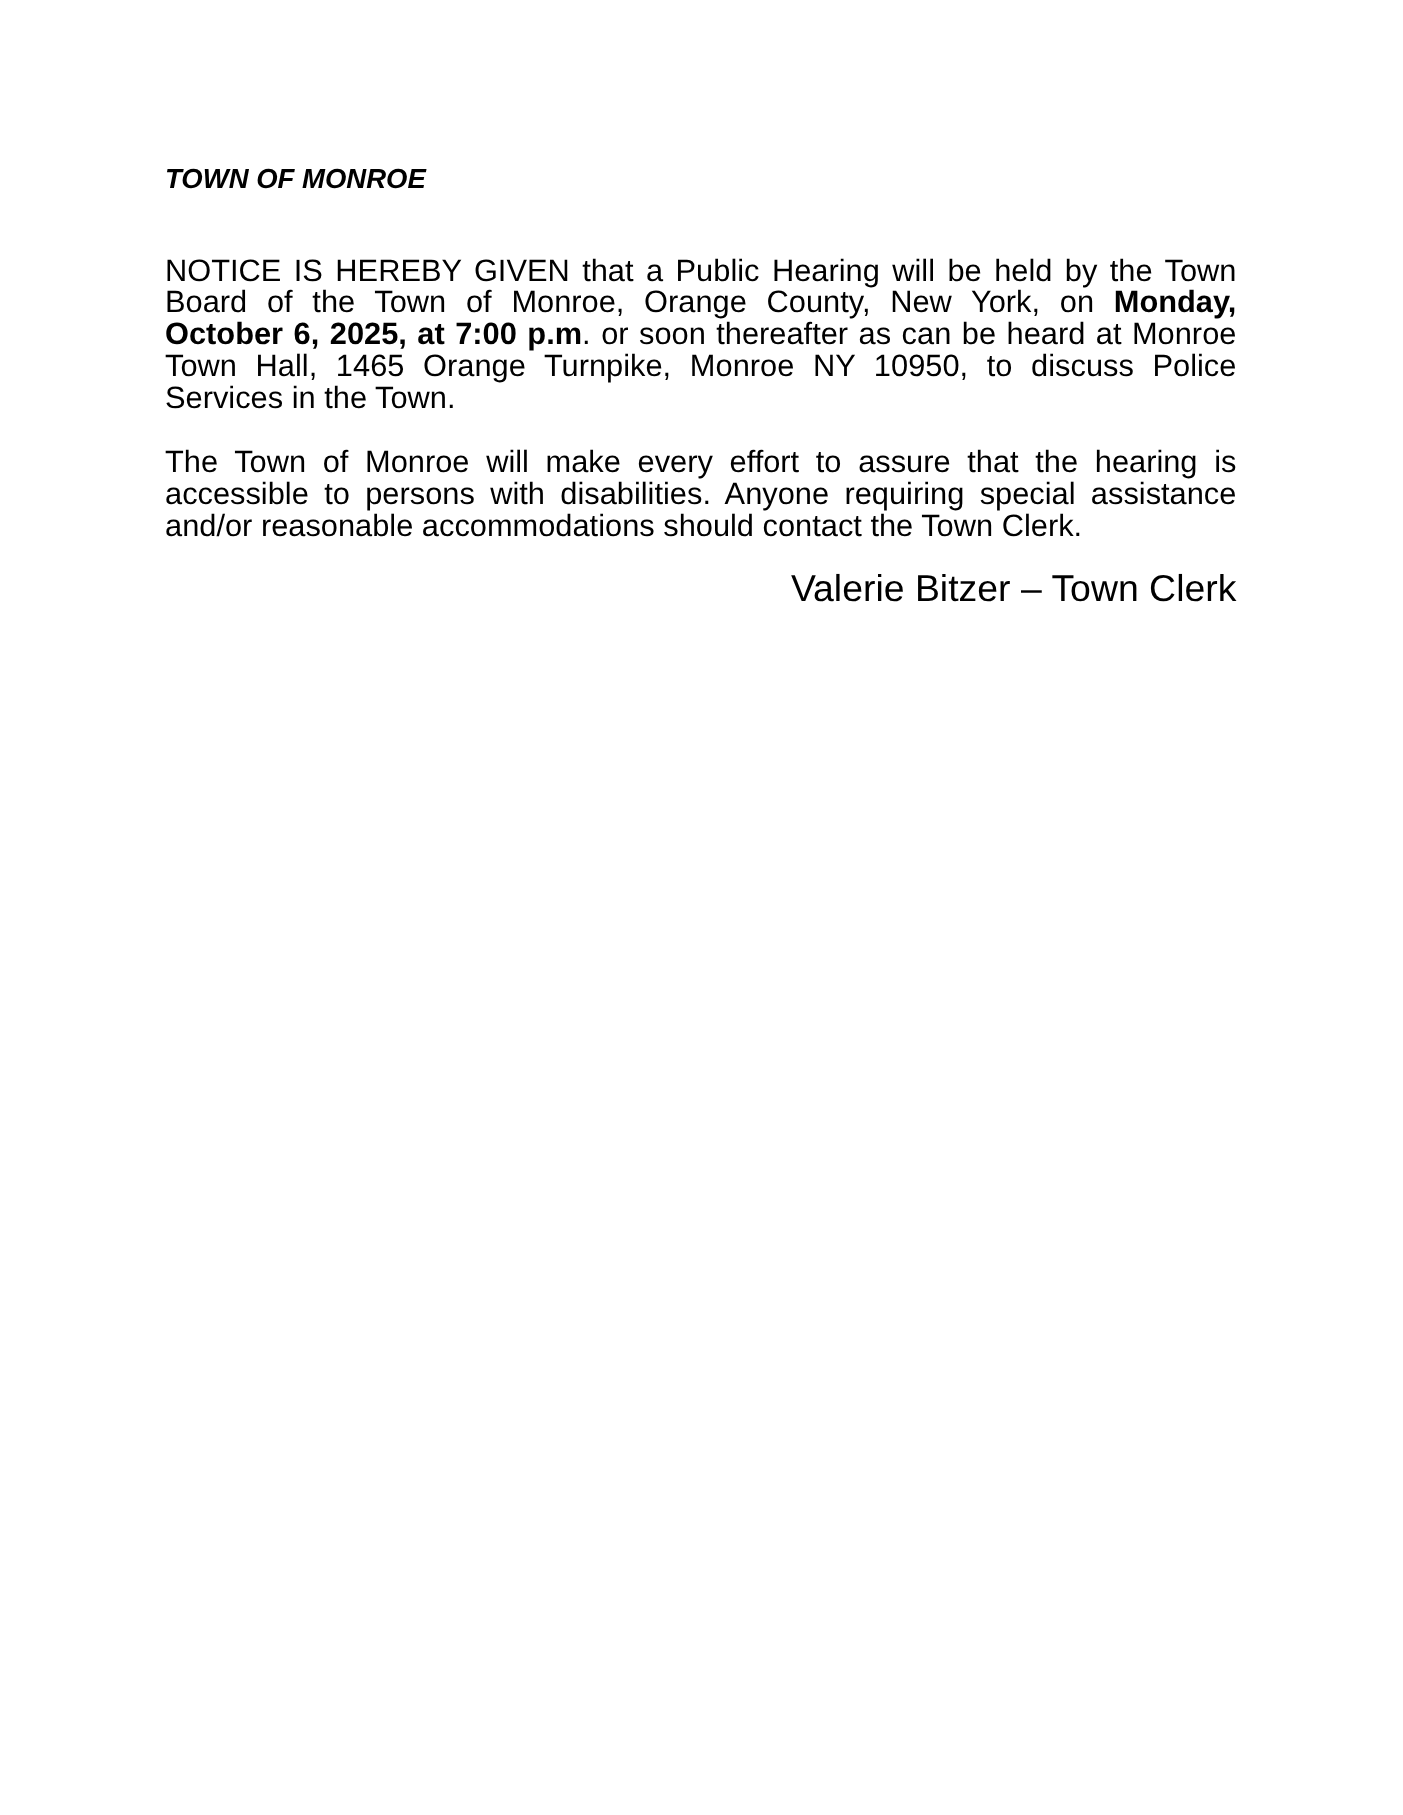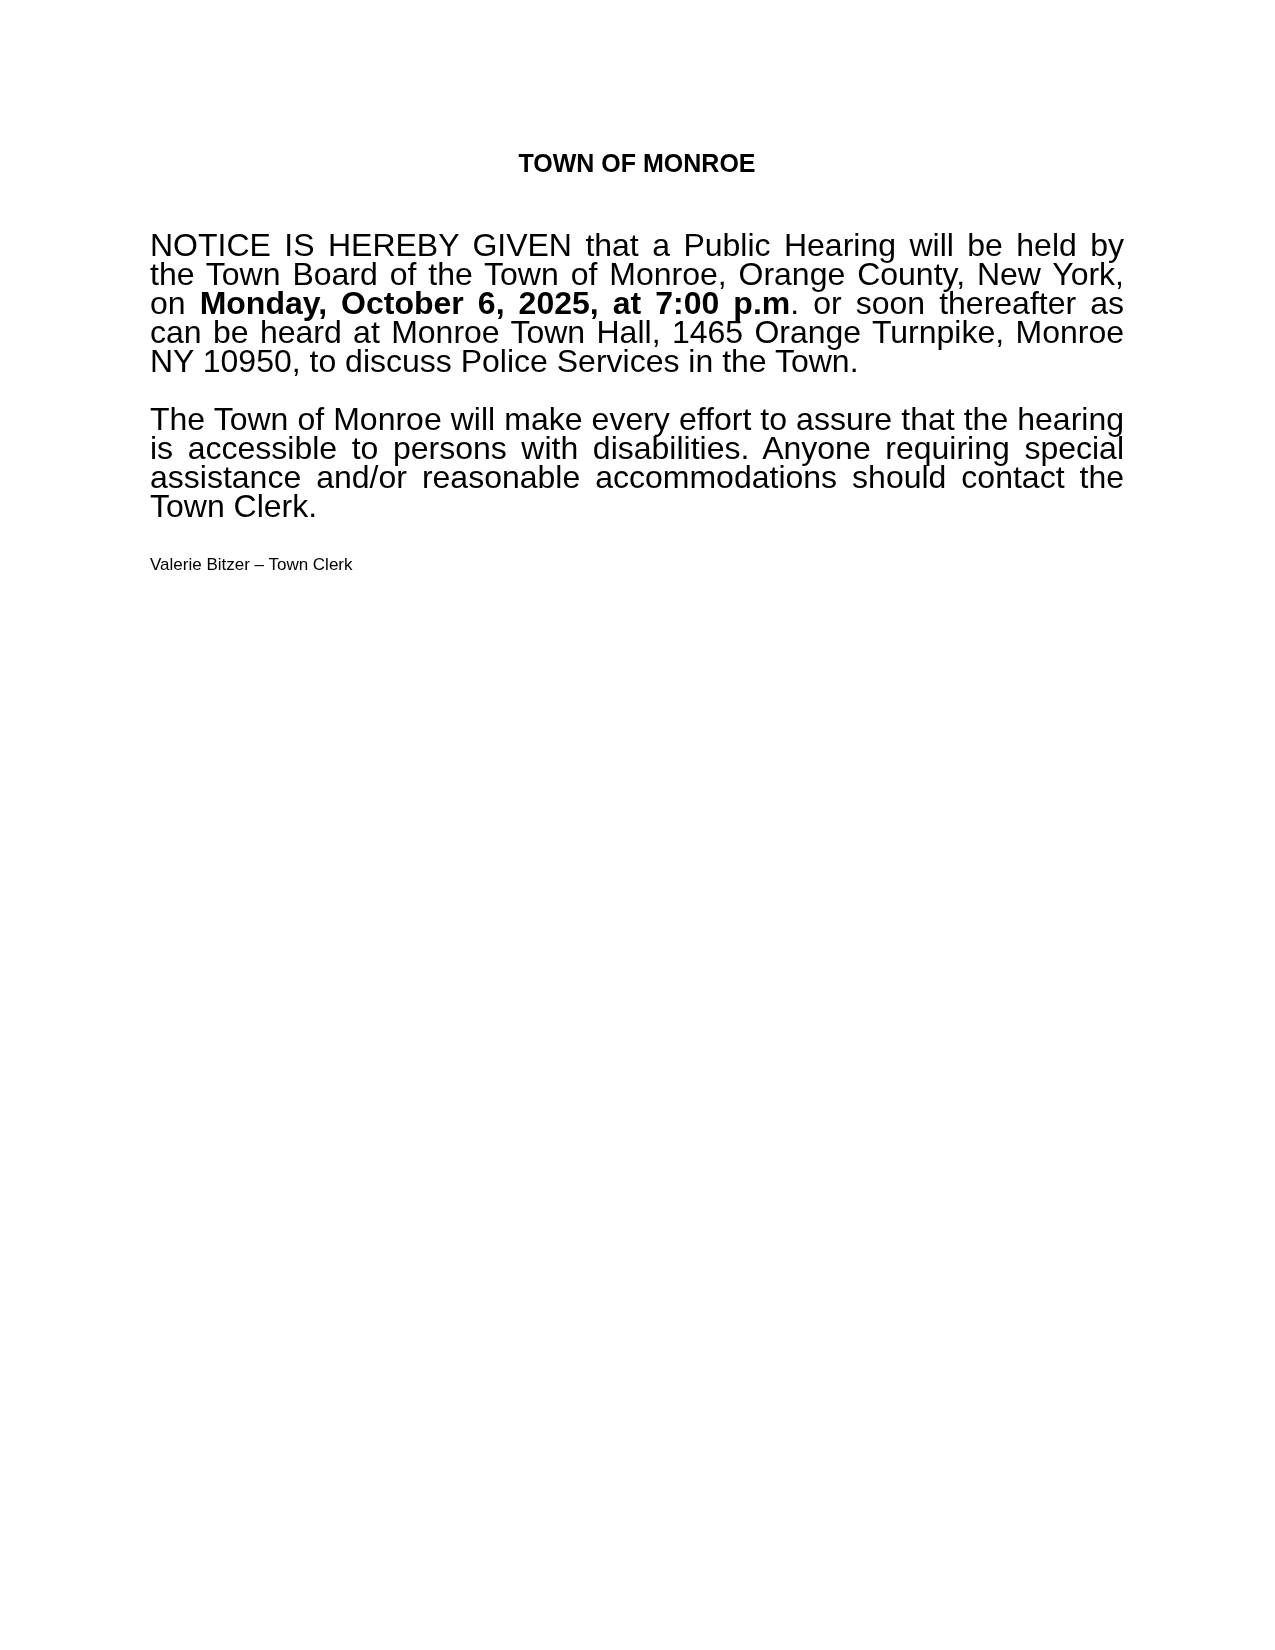--- a/index.html
+++ b/index.html
@@ -19,36 +19,36 @@
     .content {
       position: absolute;
       left: 150px;
       top: 149px;
       width: 974px;
     }
     .doc-title {
       font-size: 25px;
       line-height: 29px;
       font-weight: 700;
-      text-align: center;
       margin: 0 0 53px 0;
+      font-style: italic;
     }
     .para {
-      font-size: 32px;
+      font-size: 28px;
       line-height: 29px;
       text-align: justify;
       margin: 0 0 29px 0;
     }
     .para strong {
       font-weight: 700;
     }
     .signature {
-      font-size: 17px;
+      font-size: 34px;
       line-height: 29px;
-      text-align: left;
+      text-align: right;
       margin: 0;
     }
   </style>
 </head>
 <body>
 
 <div class="page">
   <div class="content">
 
     <div class="doc-title">

